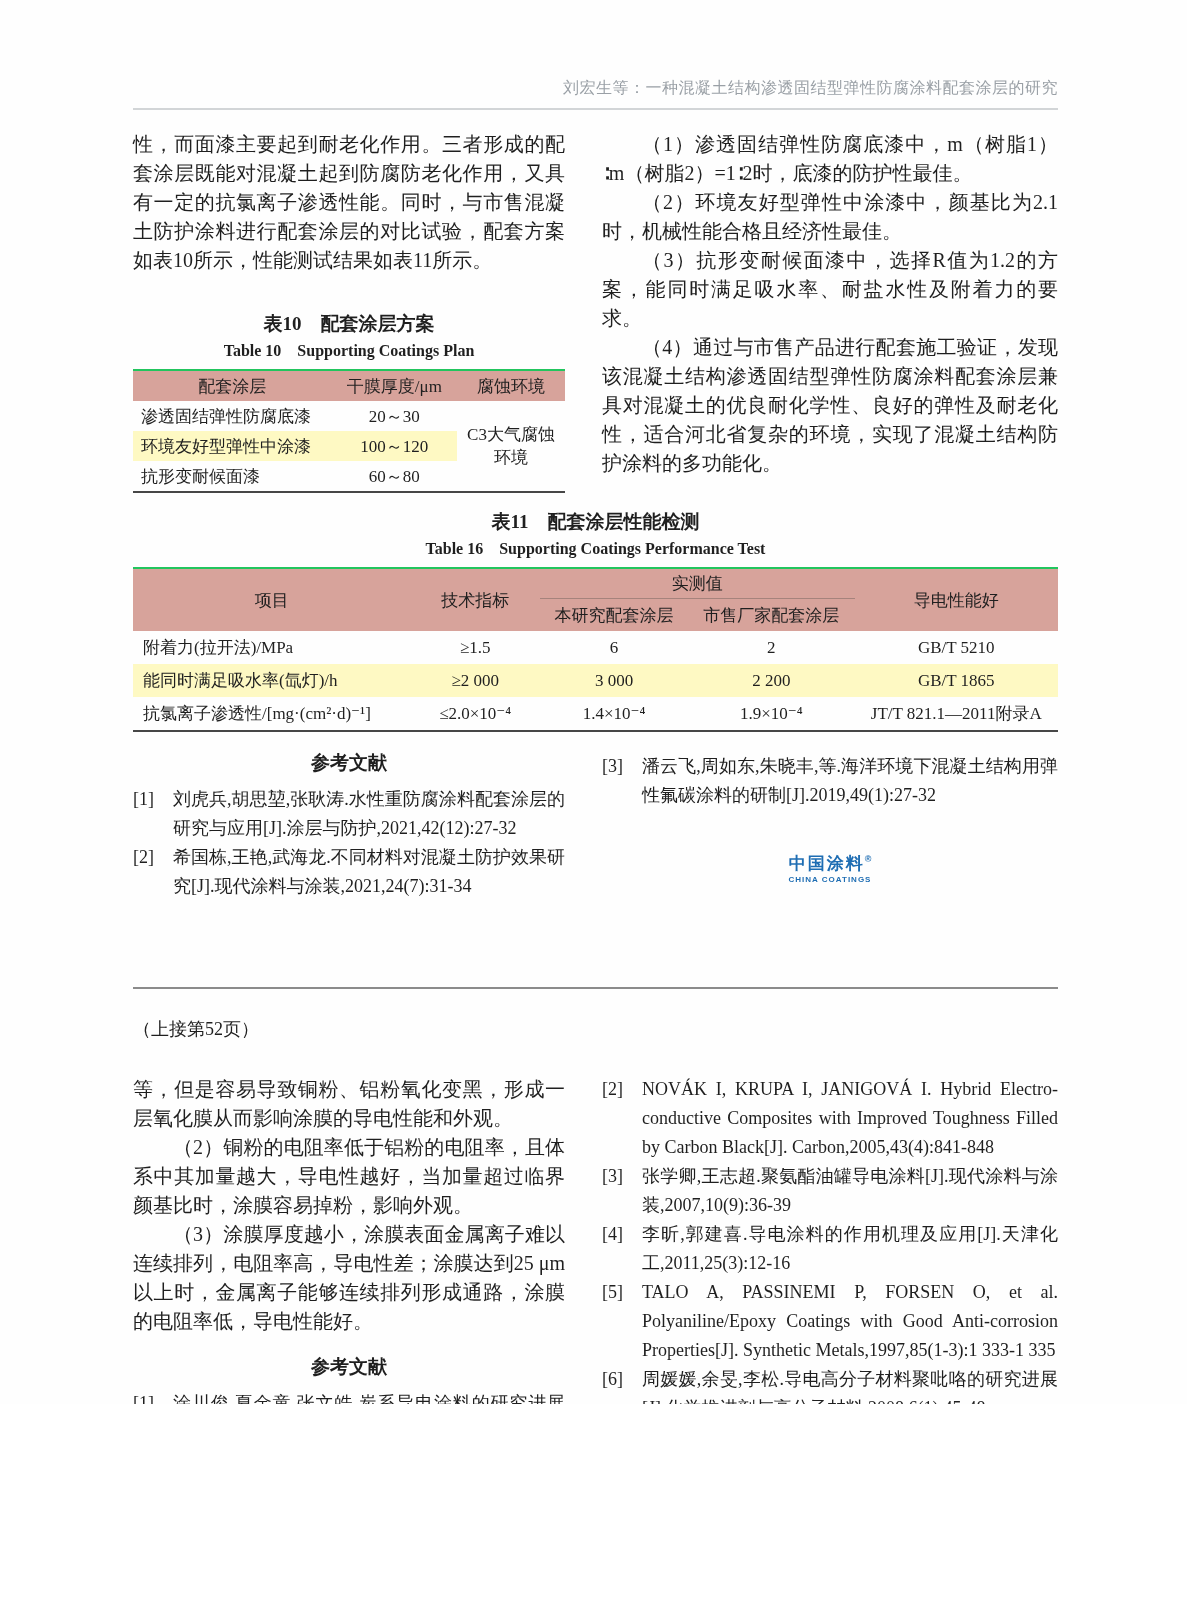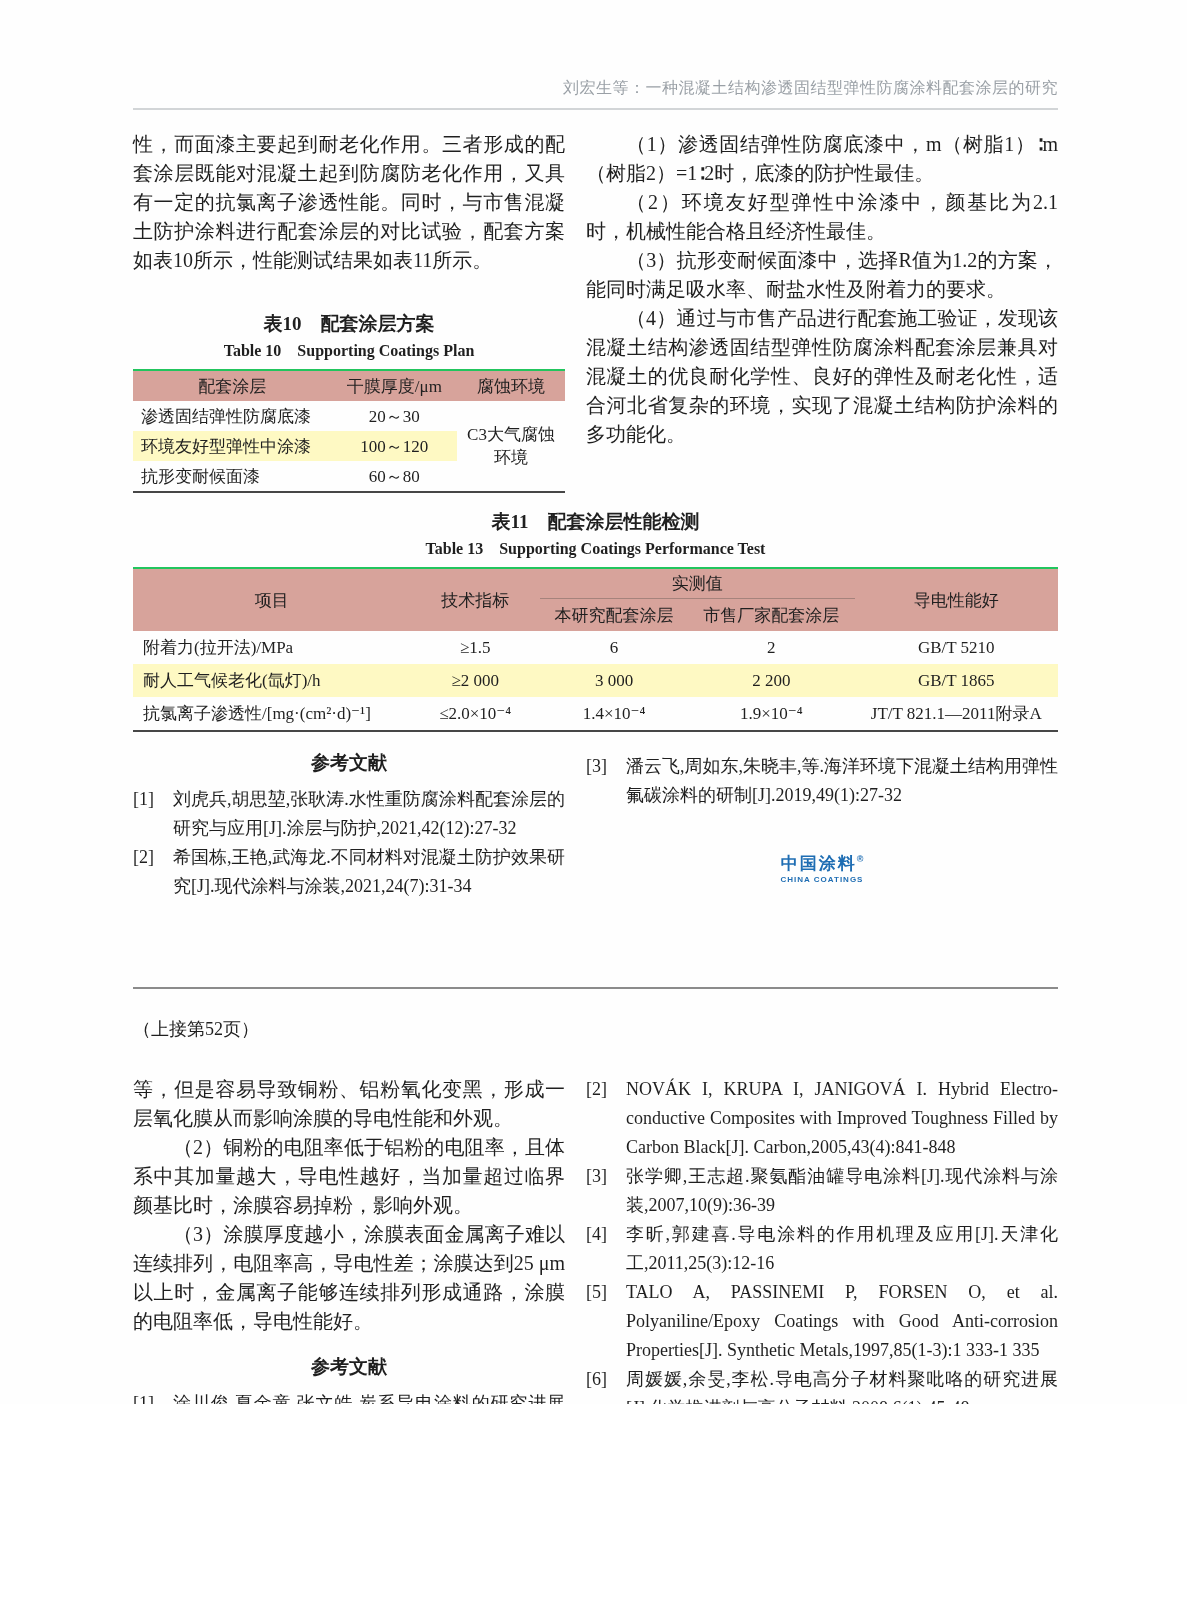--- a/index.html
+++ b/index.html
@@ -5,21 +5,21 @@
   html,body { margin:0; padding:0; background:#ffffff; }
   .page {
     position:relative; width:1187px; height:1404px; background:#fefefe;
     font-family:"Liberation Serif","DejaVu Serif",serif; color:#1f1f1f; overflow:hidden;
   }
   .content { padding:0 129px 0 133px; }
 
   .running-head { padding-top:78px; text-align:right; font-size:16px; color:#9aa0a6; letter-spacing:.5px; }
   .head-rule { margin:9px 0 0 0; border:none; border-top:2px solid #d2d5d7; }
 
-  .cols { display:flex; gap:21px; }
+  .cols { display:flex; gap:37px; }
   .sec1 { margin-top:20px; }
   .col-l { flex:0 0 432px; width:432px; }
   .col-r { flex:1; min-width:0; }
 
   .body-text { margin:0; font-size:20px; line-height:29px; text-align:justify; }
   .indent { text-indent:2em; }
 
   h3.sec { margin:0 0 8px 0; font-size:26px; line-height:34px; font-weight:bold; color:#b03a26; }
 
   .tbl-cap-cn { text-align:center; font-weight:bold; font-size:19px; }
@@ -115,21 +115,21 @@
 
       <div class="col-r">
         <p class="body-text indent">（1）渗透固结弹性防腐底漆中，m（树脂1）∶m（树脂2）=1∶2时，底漆的防护性最佳。</p>
         <p class="body-text indent">（2）环境友好型弹性中涂漆中，颜基比为2.1时，机械性能合格且经济性最佳。</p>
         <p class="body-text indent">（3）抗形变耐候面漆中，选择R值为1.2的方案，能同时满足吸水率、耐盐水性及附着力的要求。</p>
         <p class="body-text indent">（4）通过与市售产品进行配套施工验证，发现该混凝土结构渗透固结型弹性防腐涂料配套涂层兼具对混凝土的优良耐化学性、良好的弹性及耐老化性，适合河北省复杂的环境，实现了混凝土结构防护涂料的多功能化。</p>
       </div>
     </div>
 
     <div class="tbl-cap-cn cap11">表11　配套涂层性能检测</div>
-    <div class="tbl-cap-en">Table 13　Supporting Coatings Performance Test</div>
+    <div class="tbl-cap-en">Table 16　Supporting Coatings Performance Test</div>
     <table class="t11">
       <colgroup>
           <col style="width:30%">
           <col style="width:14%">
           <col style="width:16%">
           <col style="width:18%">
           <col style="width:22%">
         </colgroup>
       <thead>
         <tr>
@@ -145,21 +145,21 @@
       </thead>
       <tbody>
         <tr>
           <td class="c1">附着力(拉开法)/MPa</td>
           <td>≥1.5</td>
           <td>6</td>
           <td>2</td>
           <td>GB/T 5210</td>
         </tr>
         <tr class="zebra">
-          <td class="c1">耐人工气候老化(氙灯)/h</td>
+          <td class="c1">能同时满足吸水率(氙灯)/h</td>
           <td>≥2 000</td>
           <td>3 000</td>
           <td>2 200</td>
           <td>GB/T 1865</td>
         </tr>
         <tr>
           <td class="c1">抗氯离子渗透性/[mg·(cm²·d)⁻¹]</td>
           <td>≤2.0×10⁻⁴</td>
           <td>1.4×10⁻⁴</td>
           <td>1.9×10⁻⁴</td>

